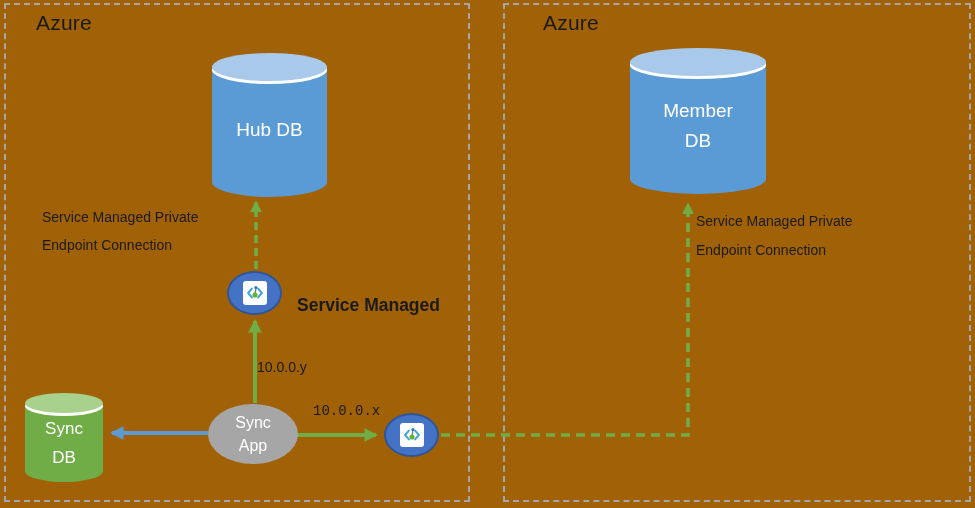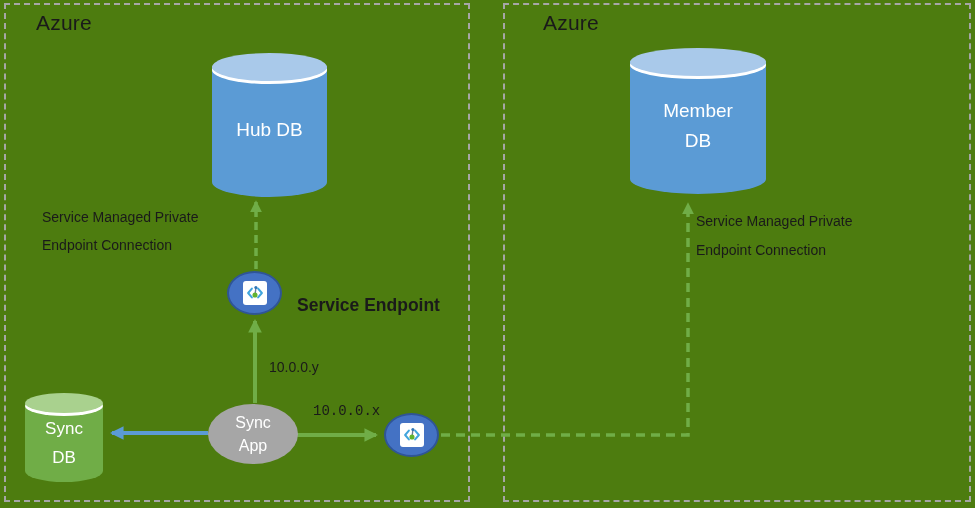--- a/index.html
+++ b/index.html
@@ -2,21 +2,21 @@
 <html><head>
 <meta charset="utf-8">
 <style>
   html, body { margin: 0; padding: 0; background: #ffffff; }
   body { font-family: "Liberation Sans", sans-serif; color: #1a1a1a; }
 
   .canvas {
     position: relative;
     width: 975px;
     height: 508px;
-    background: #4d7c0f;
+    background: #a16207;
     overflow: hidden;
   }
 
   
   .region {
     position: absolute;
     box-sizing: border-box;
     border: 2px dashed #a6a6a6;
     background: transparent;
   }
@@ -178,24 +178,24 @@
       </svg>
     </div>
   </div>
 
   <div class="lbl" style="left:42px; top:203px;">
     <div>Service Managed Private</div>
     <div>Endpoint Connection</div>
   </div>
 
   <div class="lbl bold" style="left:297px; top:290px;">
-    <div>Service Endpoint</div>
-  </div>
-
-  <div class="lbl" style="left:269px; top:353px;">10.0.0.y</div>
+    <div>Service Managed</div>
+  </div>
+
+  <div class="lbl" style="left:257px; top:353px;">10.0.0.y</div>
   <div class="lbl" style="left:313px; top:397px;font-family:Liberation Mono, monospace;">10.0.0.x</div>
 
   <div class="lbl" style="left:696px; top:207px; line-height:29px;">
     <div>Service Managed Private</div>
     <div>Endpoint Connection</div>
   </div>
 
 </div>
 
 </body></html>

